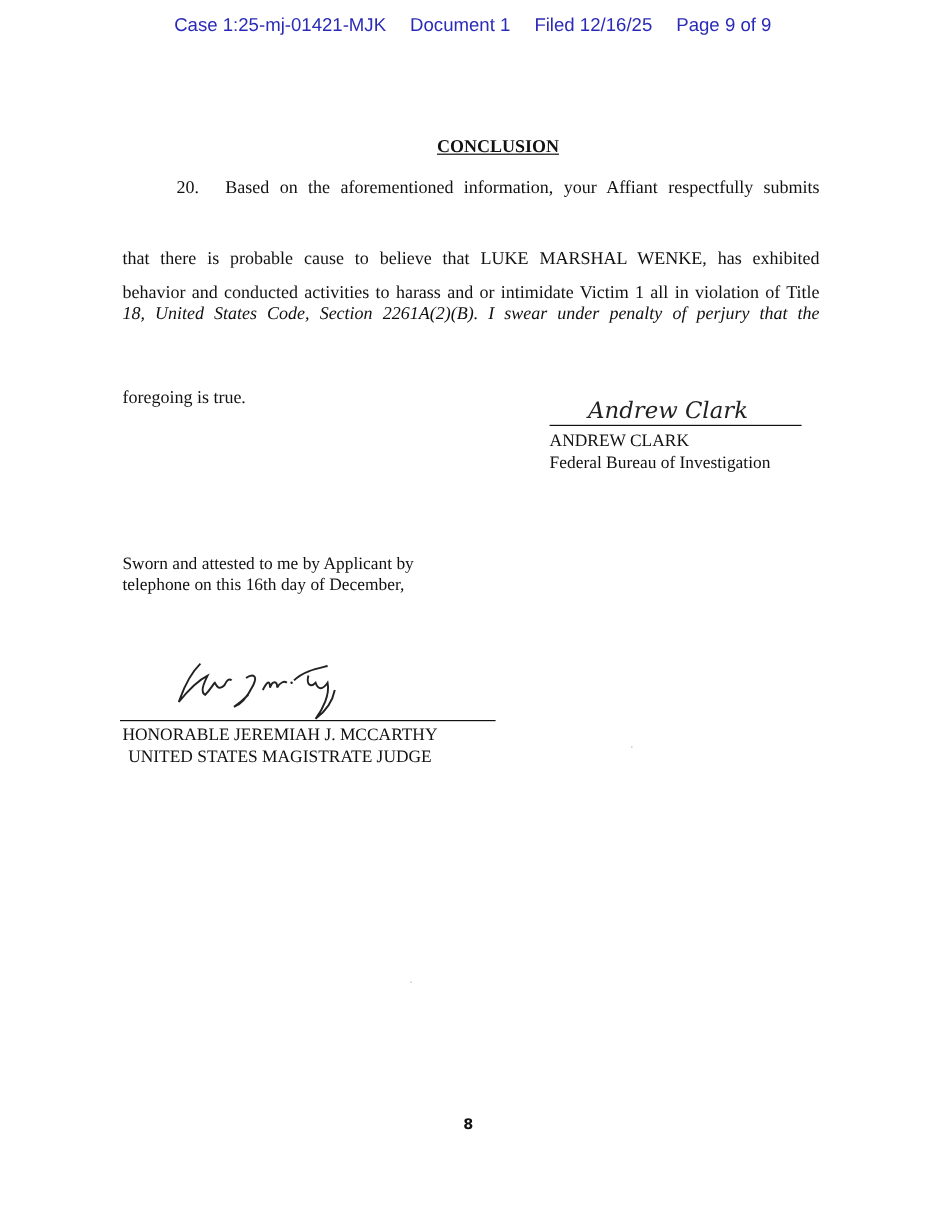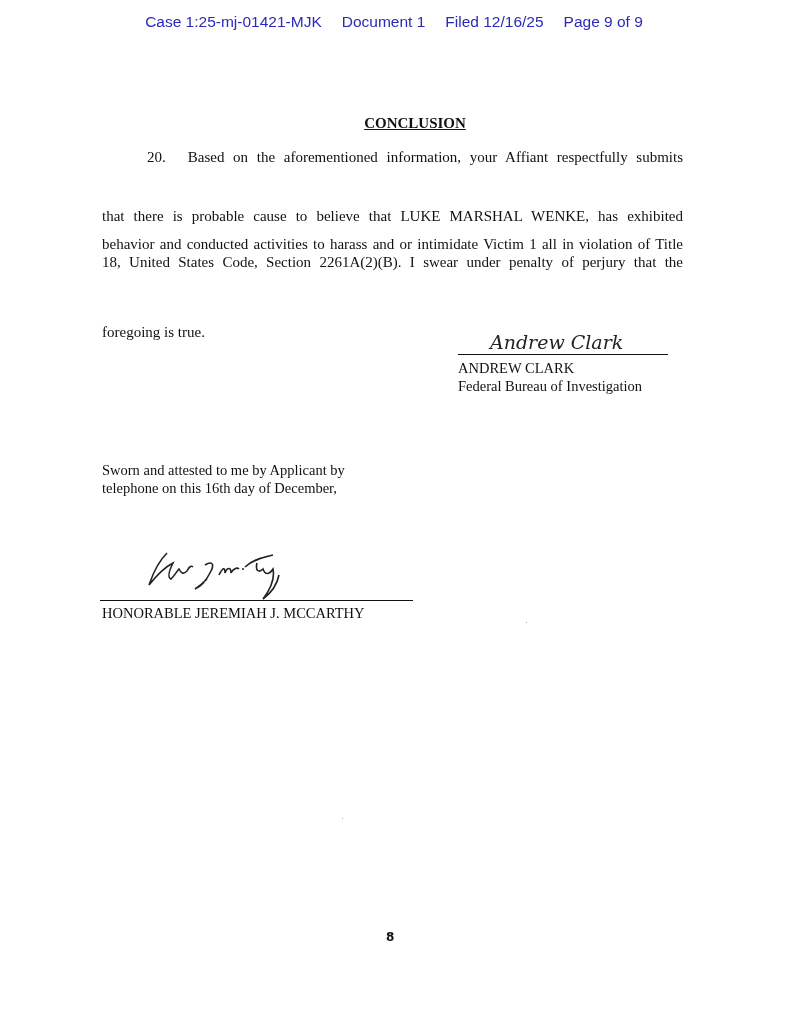--- a/index.html
+++ b/index.html
@@ -6,21 +6,21 @@
     body { width:788px; height:1024px; position:relative; overflow:hidden;
            font-family:"Liberation Serif", serif; color:#111; }
     .header { position:absolute; top:13px; left:0; width:788px; text-align:center;
               font-family:"Liberation Sans", sans-serif; font-size:15.5px; color:#2a2ab8; white-space:pre; }
     .header span { margin:0 10px; }
     .title { position:absolute; top:115px; left:0; width:830px; text-align:center;
              font-weight:bold; font-size:15px; text-decoration:underline; }
     .para { position:absolute; left:102px; width:581px; font-size:15px; text-align:justify;
             text-align-last:justify; white-space:nowrap; }
     .para.last { text-align-last:left; }
-    .l1 { top:149px; } .l2 { top:180px;margin-top:28px; } .l3 { top:219px;margin-top:17px; } .l4 { top:254px; } .l5 { top:288px;margin-top:36px; }
+    .l1 { top:149px; } .l2 { top:180px;margin-top:28px; } .l3 { top:219px;margin-top:17px; } .l4 { top:254px;font-style:italic; } .l5 { top:288px;margin-top:36px; }
     .num { display:inline-block; margin-left:45px; margin-right:22px; }
     .sig1 { position:absolute; left:458px; top:330px; width:210px; height:24px; border-bottom:1.3px solid #111; }
     .sig-script { position:absolute; left:490px; top:331px; font-family:"DejaVu Serif", serif;
                   font-style:italic; font-size:19px; color:#222; }
     .block { position:absolute; font-size:14.5px; line-height:18px; }
     .agent { left:458px; top:359px; }
     .sworn { left:102px; top:461px; }
     .sig2 { position:absolute; left:100px; top:600px; width:313px; border-bottom:1.3px solid #111; }
     .judge-script { position:absolute; left:145px; top:545px; }
     .judge { left:102px; top:604px;text-align:center; }
@@ -58,18 +58,19 @@
   <path d="M22 8 C10 20,6 35,4 40 C12 30,20 22,28 18 C24 26,22 32,26 34 C30 30,32 26,34 24 C36 28,38 30,42 26 C44 22,46 20,48 22" fill="none" stroke="#222" stroke-width="1.6"></path>
   <path d="M60 20 C66 16,70 18,66 26 C62 34,56 42,50 44 C56 40,60 36,62 34" fill="none" stroke="#222" stroke-width="1.6"></path>
   <path d="M74 30 C78 22,80 22,80 28 C82 22,86 22,86 28 C88 24,92 22,94 24" fill="none" stroke="#222" stroke-width="1.6"></path>
   <circle cx="98" cy="24" r="1" fill="#222"></circle>
   <path d="M100 22 C108 14,120 12,128 10 M112 18 C110 26,114 28,118 24 C120 30,124 30,128 24 C130 34,124 46,118 54 C126 48,132 40,134 30" fill="none" stroke="#222" stroke-width="1.6"></path>
 </svg>
 <div class="sig2"></div>
 
 <div class="block judge">
   <div>HONORABLE JEREMIAH J. MCCARTHY</div>
+  <div>UNITED STATES MAGISTRATE JUDGE</div>
 </div>
 
 <div class="pageno">8</div>
 
 <div class="speck" style="left:526px;top:622px;"></div>
 <div class="speck" style="left:342px;top:818px;"></div>
 
 </body></html>

